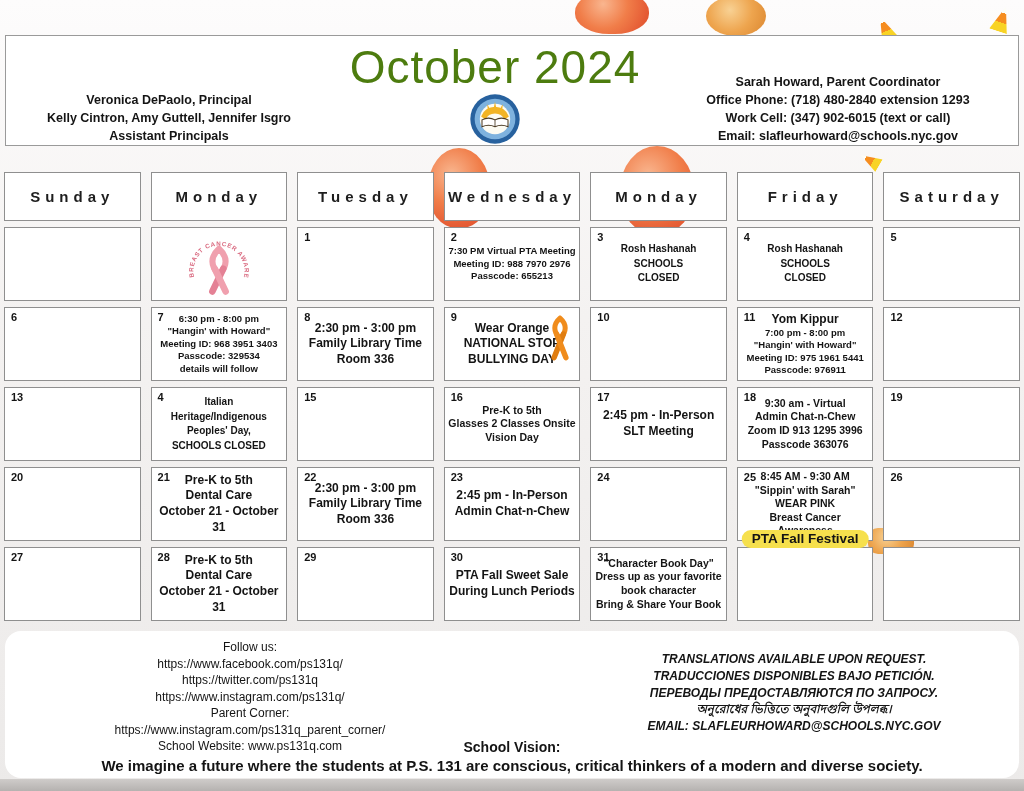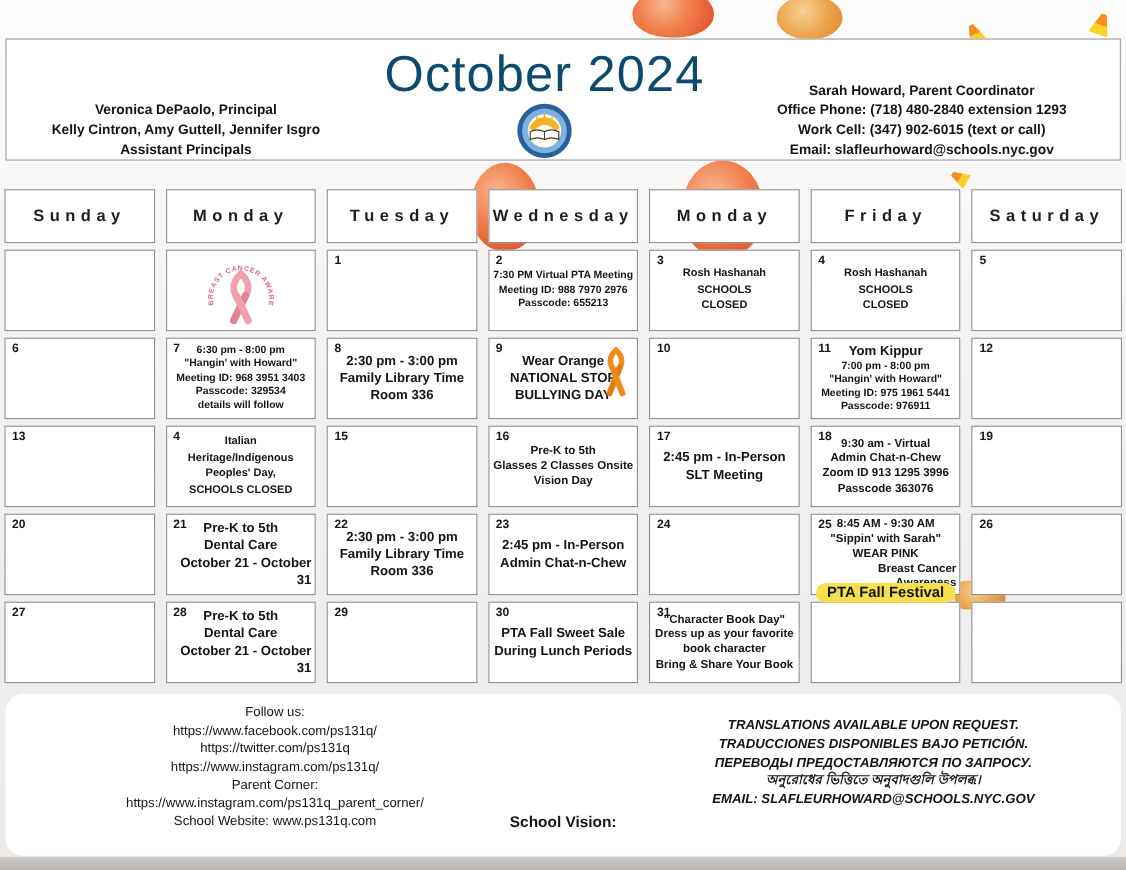--- a/index.html
+++ b/index.html
@@ -27,33 +27,33 @@
   .bottom-strip { position:absolute; left:0; bottom:0; width:100%; height:12px;
                   background:linear-gradient(180deg,#cfccca,#b5b2b0); z-index:6; }
 
   
   .header-card { position:absolute; left:5px; top:35px; width:1014px; height:111px;
                  background:#fff; border:1.5px solid #9a9a9a; z-index:2;
                  display:flex; align-items:flex-end; justify-content:space-between; padding:0 14px; }
   .head-left  { width:298px; text-align:center; font-weight:bold; font-size:12.5px; line-height:1.45; }
   .head-right { width:332px; text-align:center; font-weight:bold; font-size:12.5px; line-height:1.45; }
   .head-center { flex:1; display:flex; flex-direction:column; align-items:center; }
-  .month-title { font-size:46px; font-weight:normal; letter-spacing:1px; color:#0c4a6e; line-height:1.05; }
+  .month-title { font-size:46px; font-weight:normal; letter-spacing:1px; color:#4d7c0f; line-height:1.05; }
   .seal { margin-top:2px; }
 
   
   .cal { position:absolute; left:4px; top:172px; width:1016px; z-index:2;
          display:grid; grid-template-columns:repeat(7,1fr); gap:6px 10px; }
   .dayhead { height:49px; background:#fff; border:1.5px solid #8f8f8f;
              display:flex; align-items:center; justify-content:center;
              font-size:15px; font-weight:600; letter-spacing:5px; color:#1d1d1d; }
   .cell { position:relative; height:74px; background:#fff; border:1.5px solid #8f8f8f; overflow:visible; }
   .daynum { position:absolute; left:6px; top:3px; font-size:11px; font-weight:bold; z-index:2; }
   .lines { height:100%; display:flex; flex-direction:column; justify-content:center;
-           align-items:center; text-align:right; padding:2px 3px; }
+           align-items:center; text-align:center; padding:2px 3px; }
   .ln-s  { font-size:9.5px;  font-weight:bold; line-height:1.3; }
   .ln-sm { font-size:10.5px; font-weight:bold; line-height:1.3; }
   .ln-m  { font-size:12px;   font-weight:bold; line-height:1.3; }
   .ln-l  { font-size:10px; font-weight:bold; line-height:1.45; }
   .icon-cell .lines { padding:0; }
   .has-corner-ribbon .lines { }
   .corner-ribbon { position:absolute; right:2px; top:6px; z-index:2; }
   .highlight { position:absolute; left:50%; bottom:-8px; transform:translateX(-50%);
                background:#f6e04d; border-radius:9px; padding:1px 10px 2px;
                font-size:13.5px; font-weight:bold; white-space:nowrap; z-index:5; }
@@ -347,13 +347,14 @@
       </div>
     <div class="f-right">
         <div>TRANSLATIONS AVAILABLE UPON REQUEST.</div>
         <div>TRADUCCIONES DISPONIBLES BAJO PETICIÓN.</div>
         <div>ПЕРЕВОДЫ ПРЕДОСТАВЛЯЮТСЯ ПО ЗАПРОСУ.</div>
         <div>অনুরোধের ভিত্তিতে অনুবাদগুলি উপলব্ধ।</div>
         <div>EMAIL: SLAFLEURHOWARD@SCHOOLS.NYC.GOV</div>
       </div>
   </div>
   <div class="vision-label">School Vision:</div>
+  <div class="vision-text">We imagine a future where the students at P.S. 131 are conscious, critical thinkers of a modern and diverse society.</div>
 </div>
 
 </body></html>

